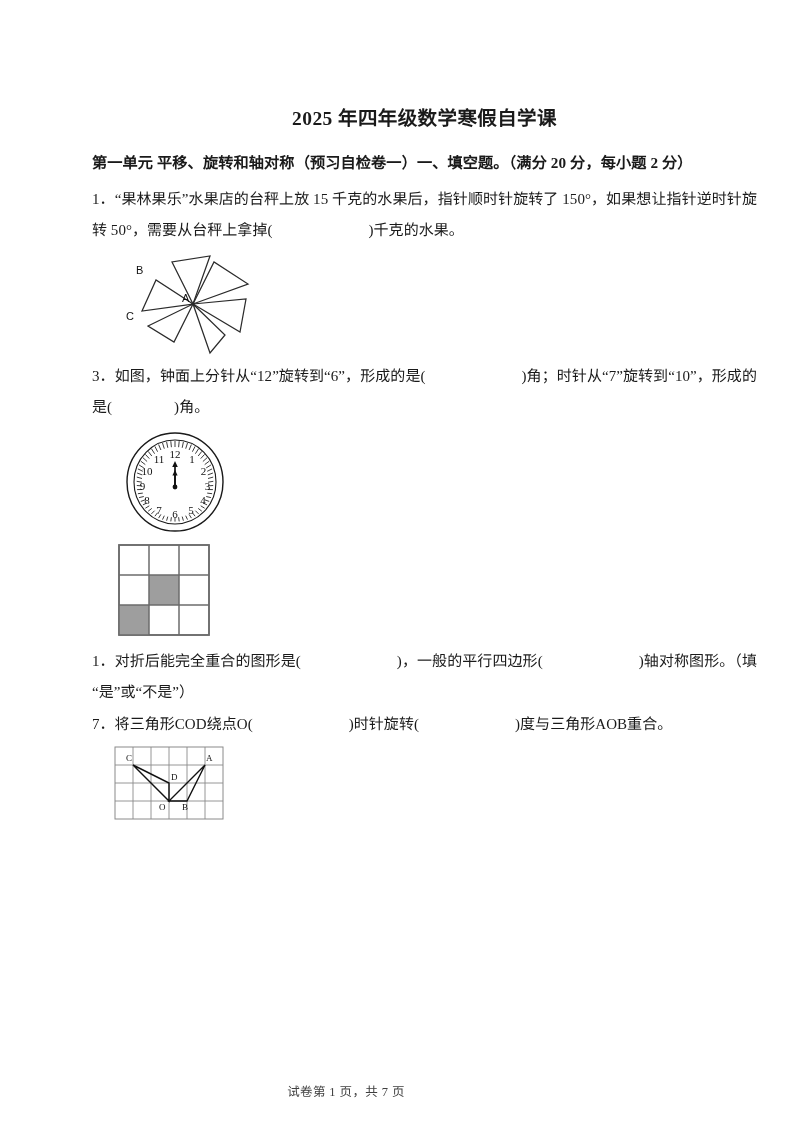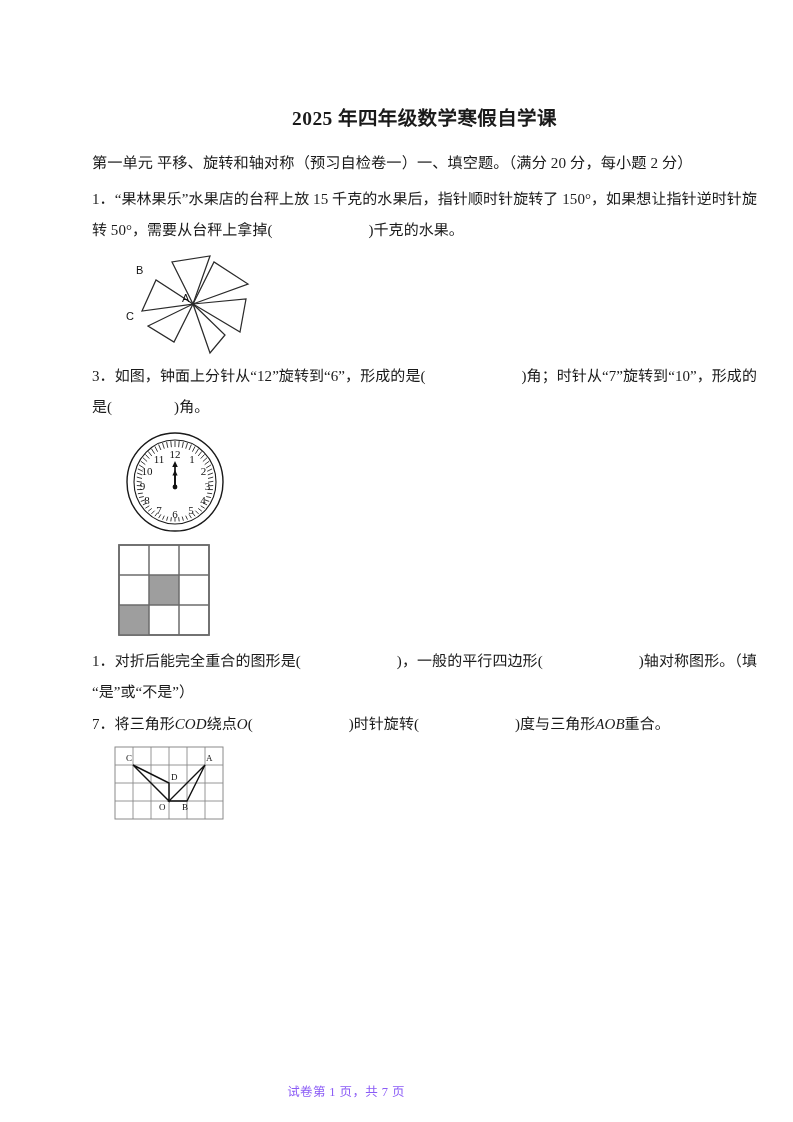--- a/index.html
+++ b/index.html
@@ -26,52 +26,52 @@
   .doc-title {
     text-align: center;
     font-size: 19.5px;
     font-weight: bold;
     letter-spacing: 0.4px;
     margin: 0 0 14px 0;
     line-height: 1.5;
   }
   .section-head {
     font-size: 15.2px;
-    font-weight: normal;
+    font-weight: bold;
     line-height: 2.05;
     margin: 0 0 6px 0;
     text-align: justify;
     letter-spacing: 0.1px;
   }
   .q {
     font-size: 15px;
     line-height: 2.05;
     margin: 0 0 1px 0;
     text-align: justify;
     text-justify: inter-ideograph;
     letter-spacing: 0.05px;
   }
-  .q .it { font-style: italic; }
+  .q .it { }
   .blank-m { display:inline-block; width: 62px; }
   .blank-l { display:inline-block; width: 96px; }
 
   .fig-wrap { margin: 8px 0 10px 0; }
   .fig-pinwheel { margin: 6px 0 4px 18px; }
   .fig-clock { margin: 8px 0 6px 30px; }
   .fig-grid { margin: 10px 0 10px 26px; }
   .fig-coord { margin: 6px 0 0 22px; }
 
   .footer {
     position: absolute;
     left: 0;
     bottom: 22px;
     width: 692px;
     text-align: center;
     font-size: 12.5px;
-    color: #8b5cf6;
+    color: #404040;
     letter-spacing: 0.4px;
   }
   svg { display: block; }
 </style>
 </head>
 <body>
 
 <div class="page">
 
   <h1 class="doc-title">2025 年四年级数学寒假自学课</h1>

